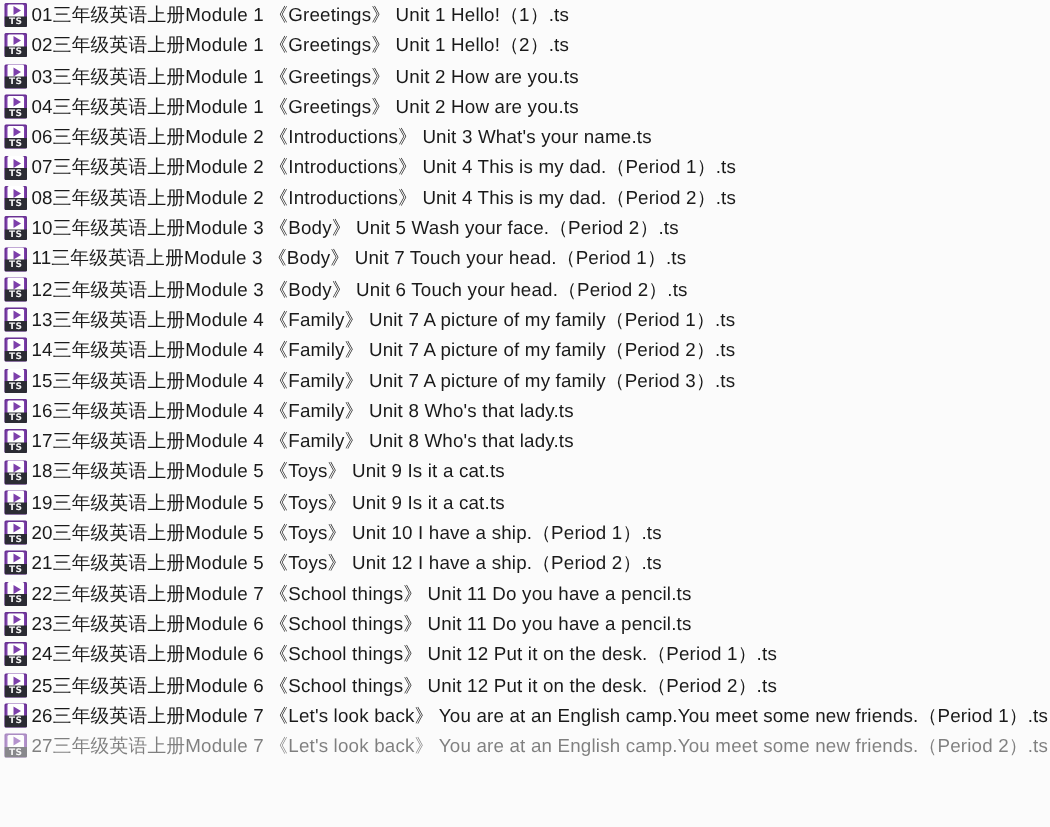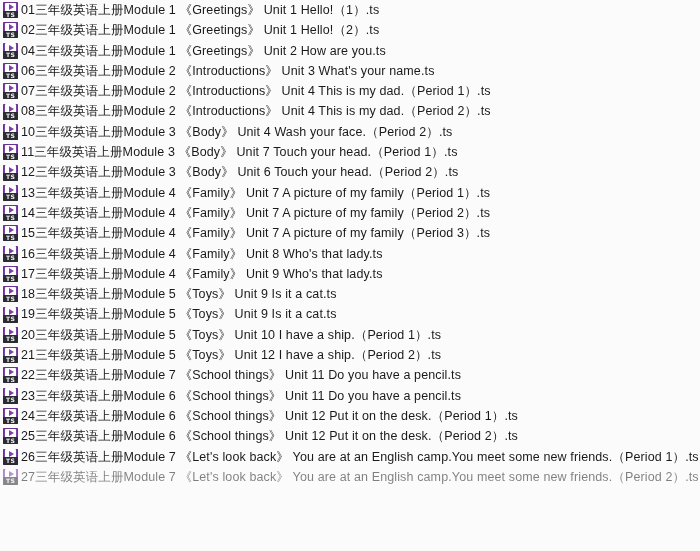--- a/index.html
+++ b/index.html
@@ -114,20 +114,29 @@
       </span>
       <span class="file-name">02三年级英语上册Module 1 《Greetings》 Unit 1 Hello!（2）.ts</span>
     </div>
     <div class="file-row">
       <span class="ts-icon">
         <span class="play-wrap">
           <span class="play-tri"></span>
         </span>
         <span class="ts-badge">TS</span>
       </span>
+      <span class="file-name">03三年级英语上册Module 1 《Greetings》 Unit 2 How are you.ts</span>
+    </div>
+    <div class="file-row">
+      <span class="ts-icon">
+        <span class="play-wrap">
+          <span class="play-tri"></span>
+        </span>
+        <span class="ts-badge">TS</span>
+      </span>
       <span class="file-name">04三年级英语上册Module 1 《Greetings》 Unit 2 How are you.ts</span>
     </div>
     <div class="file-row">
       <span class="ts-icon">
         <span class="play-wrap">
           <span class="play-tri"></span>
         </span>
         <span class="ts-badge">TS</span>
       </span>
       <span class="file-name">06三年级英语上册Module 2 《Introductions》 Unit 3 What's your name.ts</span>
@@ -150,21 +159,21 @@
       </span>
       <span class="file-name">08三年级英语上册Module 2 《Introductions》 Unit 4 This is my dad.（Period 2）.ts</span>
     </div>
     <div class="file-row">
       <span class="ts-icon">
         <span class="play-wrap">
           <span class="play-tri"></span>
         </span>
         <span class="ts-badge">TS</span>
       </span>
-      <span class="file-name">10三年级英语上册Module 3 《Body》 Unit 4 Wash your face.（Period 2）.ts</span>
+      <span class="file-name">10三年级英语上册Module 3 《Body》 Unit 5 Wash your face.（Period 2）.ts</span>
     </div>
     <div class="file-row">
       <span class="ts-icon">
         <span class="play-wrap">
           <span class="play-tri"></span>
         </span>
         <span class="ts-badge">TS</span>
       </span>
       <span class="file-name">11三年级英语上册Module 3 《Body》 Unit 7 Touch your head.（Period 1）.ts</span>
     </div>
@@ -213,21 +222,21 @@
       </span>
       <span class="file-name">16三年级英语上册Module 4 《Family》 Unit 8 Who's that lady.ts</span>
     </div>
     <div class="file-row">
       <span class="ts-icon">
         <span class="play-wrap">
           <span class="play-tri"></span>
         </span>
         <span class="ts-badge">TS</span>
       </span>
-      <span class="file-name">17三年级英语上册Module 4 《Family》 Unit 9 Who's that lady.ts</span>
+      <span class="file-name">17三年级英语上册Module 4 《Family》 Unit 8 Who's that lady.ts</span>
     </div>
     <div class="file-row">
       <span class="ts-icon">
         <span class="play-wrap">
           <span class="play-tri"></span>
         </span>
         <span class="ts-badge">TS</span>
       </span>
       <span class="file-name">18三年级英语上册Module 5 《Toys》 Unit 9 Is it a cat.ts</span>
     </div>

